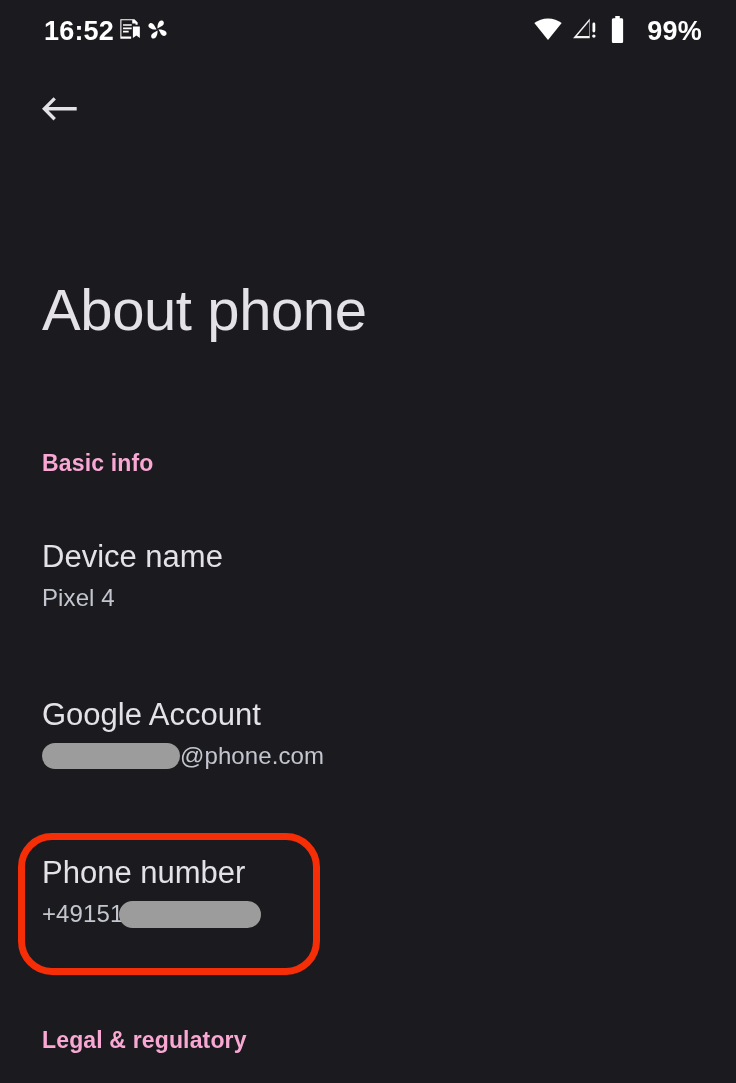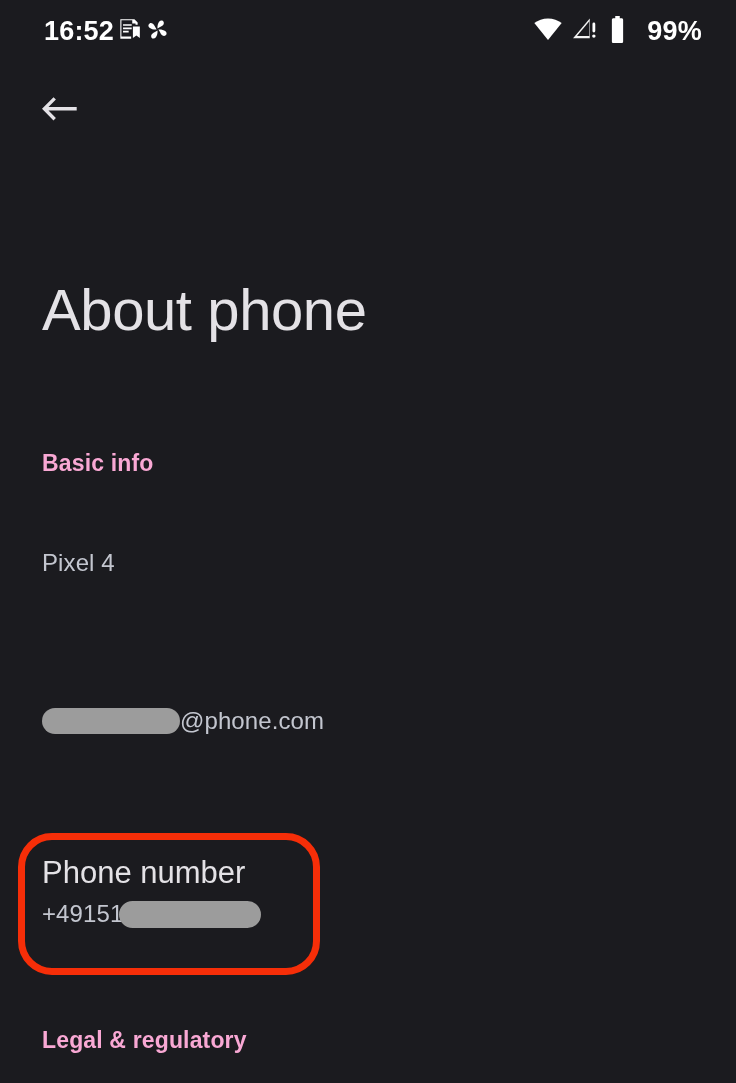--- a/index.html
+++ b/index.html
@@ -208,26 +208,28 @@
       <path fill="#e4e2e6" d="M16.5 7.2 18.9 9.6 11.5 17.1h28.2v3.4H11.5l7.4 7.5-2.4 2.4L5 18.8 16.5 7.2z"></path>
     </svg>
   </span>
 </div>
 
 <div class="page-title">About phone</div>
 
 <div class="section-header" id="section-basic-info">Basic info</div>
 
 <div class="list-row" id="row-device-name">
+  <div class="row-title">Device name</div>
   <div class="row-sub">
     <span>Pixel 4</span>
   </div>
 </div>
 
 <div class="list-row" id="row-google-account">
+  <div class="row-title">Google Account</div>
   <div class="row-sub">
     <span class="redact redact-email"></span>
     <span>@phone.com</span>
   </div>
 </div>
 
 <div class="list-row" id="row-phone-number">
   <div class="row-title">Phone number</div>
   <div class="row-sub">
     <span>+49151</span>

